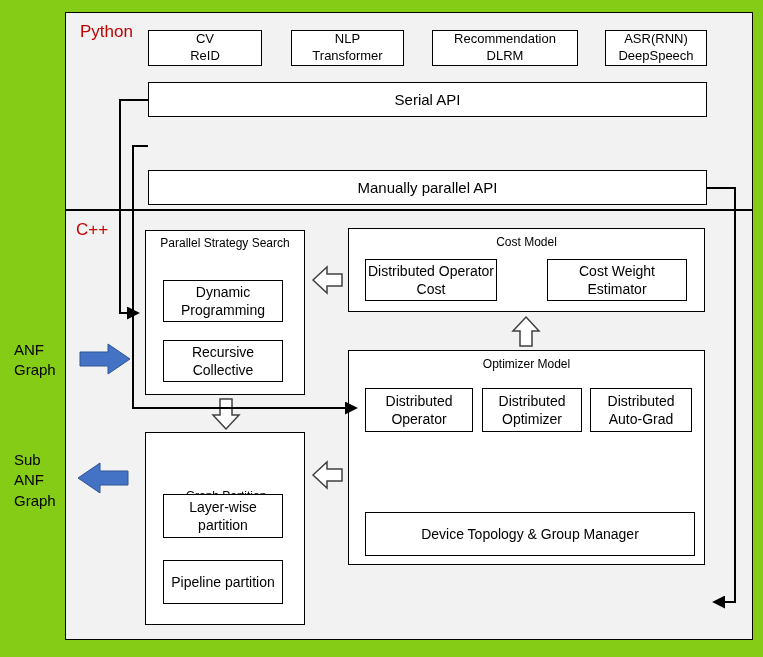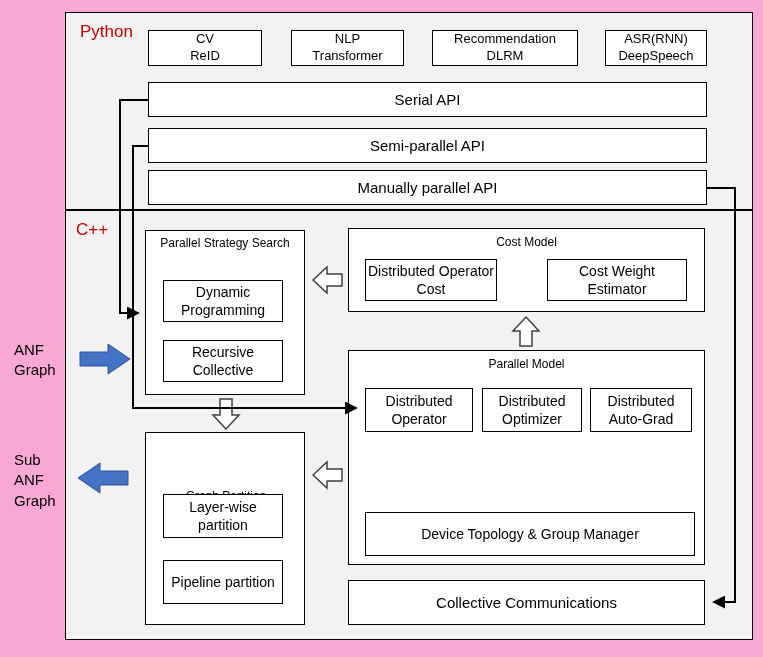--- a/index.html
+++ b/index.html
@@ -1,17 +1,17 @@
 <!DOCTYPE html>
 <html><head>
 <meta charset="utf-8">
 <style>
   * { margin:0; padding:0; box-sizing:border-box; }
   body { background:#ffffff; font-family:"Liberation Sans", sans-serif; }
-  .canvas { position:relative; width:763px; height:657px; background:#f9a8d4; color:#000; overflow:hidden; }
+  .canvas { position:relative; width:763px; height:657px; background:#84cc16; color:#000; overflow:hidden; }
 
   .section { position:absolute; background:#f2f2f2; border:1px solid #000; }
   .sec-python { left:65px; top:12px; width:688px; height:198px; }
   .sec-cpp    { left:65px; top:210px; width:688px; height:430px; }
 
   .red-label { position:absolute; color:#c00000; font-size:17px; }
   .lbl-python { left:80px; top:22px; }
   .lbl-cpp    { left:76px; top:220px; }
 
   .box { position:absolute; background:#ffffff; border:1px solid #000;
@@ -83,48 +83,46 @@
   <div class="box app app-0">CV
 ReID</div>
   <div class="box app app-1">NLP
 Transformer</div>
   <div class="box app app-2">Recommendation
 DLRM</div>
   <div class="box app app-3">ASR(RNN)
 DeepSpeech</div>
 
   <div class="box api api-0">Serial API</div>
-  <div class="box api api-1">Semi-parallel API</div>
   <div class="box api api-2">Manually parallel API</div>
 
   <div class="group grp-pss"></div>
   <div class="group grp-cost"></div>
   <div class="group grp-pm"></div>
   <div class="group grp-gp"></div>
 
   <div class="grp-title title-pss">Parallel Strategy Search</div>
   <div class="grp-title title-cost">Cost Model</div>
-  <div class="grp-title title-pm">Parallel Model</div>
+  <div class="grp-title title-pm">Optimizer Model</div>
   <div class="grp-title title-gp">Graph Partition</div>
 
   <div class="box pss-0">Dynamic Programming</div>
   <div class="box pss-1">Recursive Collective</div>
 
   <div class="box cost-0">Distributed Operator Cost</div>
   <div class="box cost-1">Cost Weight Estimator</div>
 
   <div class="box pm-0">Distributed Operator</div>
   <div class="box pm-1">Distributed Optimizer</div>
   <div class="box pm-2">Distributed Auto-Grad</div>
   <div class="box pm-w1">Device Topology &amp; Group Manager</div>
 
   <div class="box gp-0">Layer-wise partition</div>
   <div class="box gp-1">Pipeline partition</div>
 
-  <div class="box cc">Collective Communications</div>
 
   <div class="side-label lbl-anf">ANF
 Graph</div>
   <div class="side-label lbl-subanf">Sub
 ANF
 Graph</div>
 
   <svg class="overlay" viewBox="0 0 763 657" xmlns="http://www.w3.org/2000/svg">
     <defs>
       <marker id="arrowhead" viewBox="0 0 10 10" refX="8.5" refY="5" markerWidth="6.5" markerHeight="6.5" orient="auto-start-reverse">

